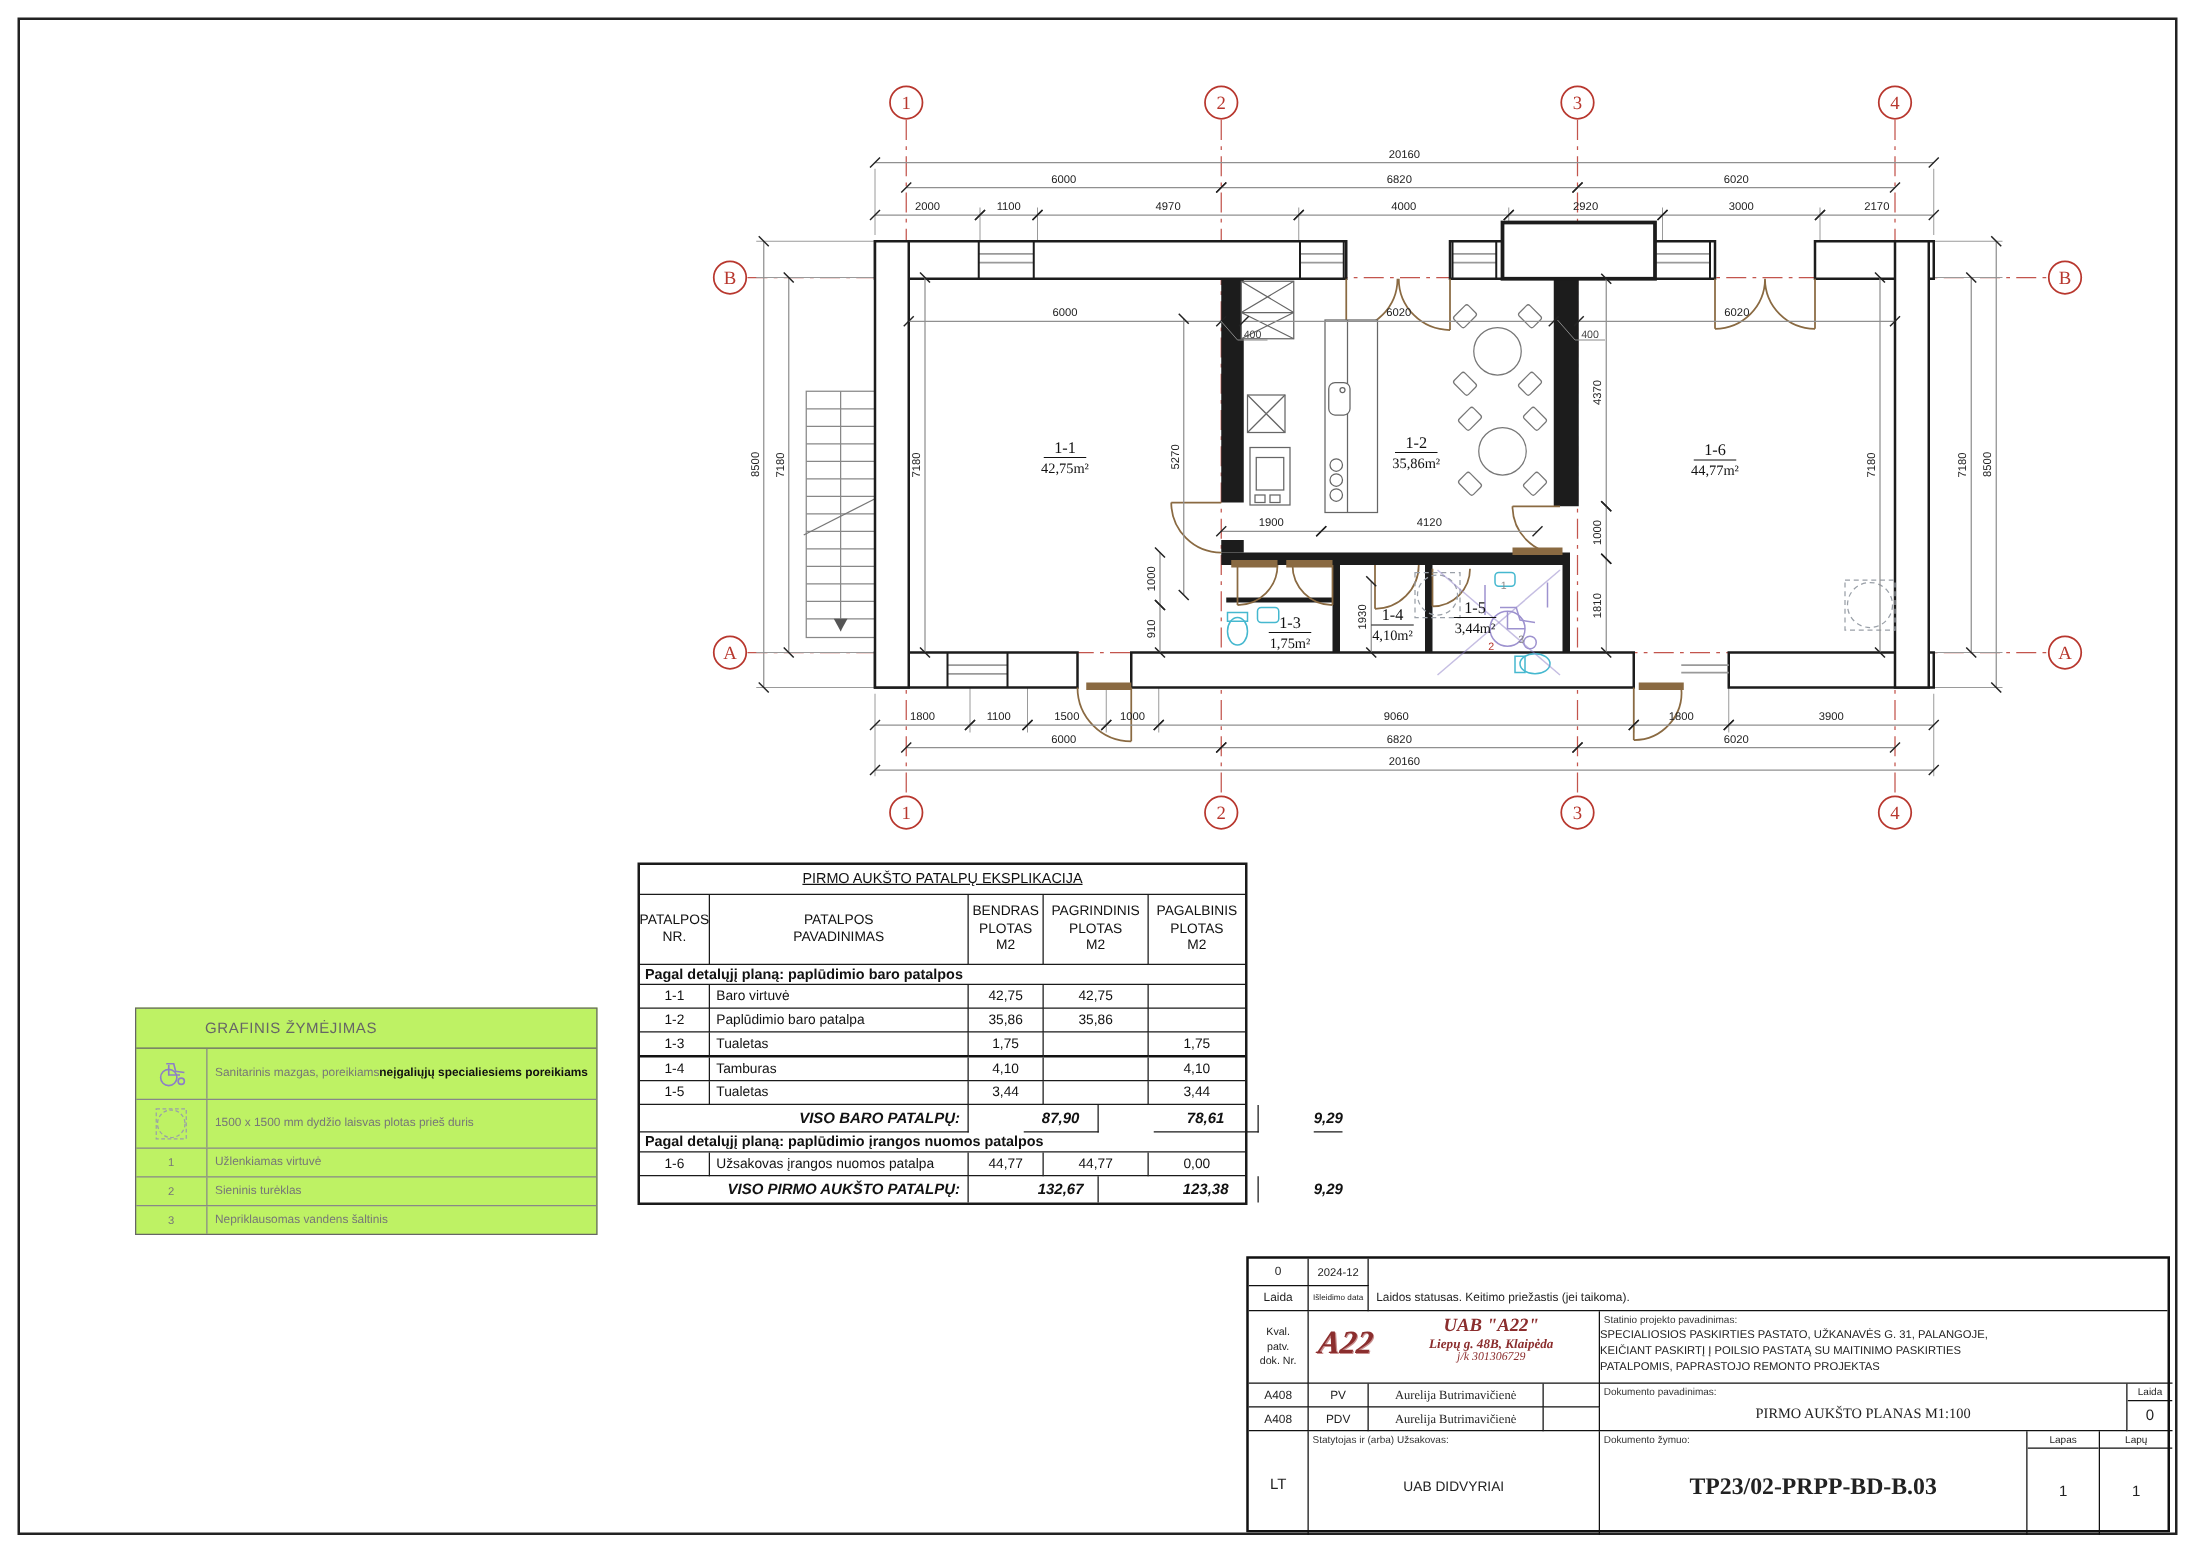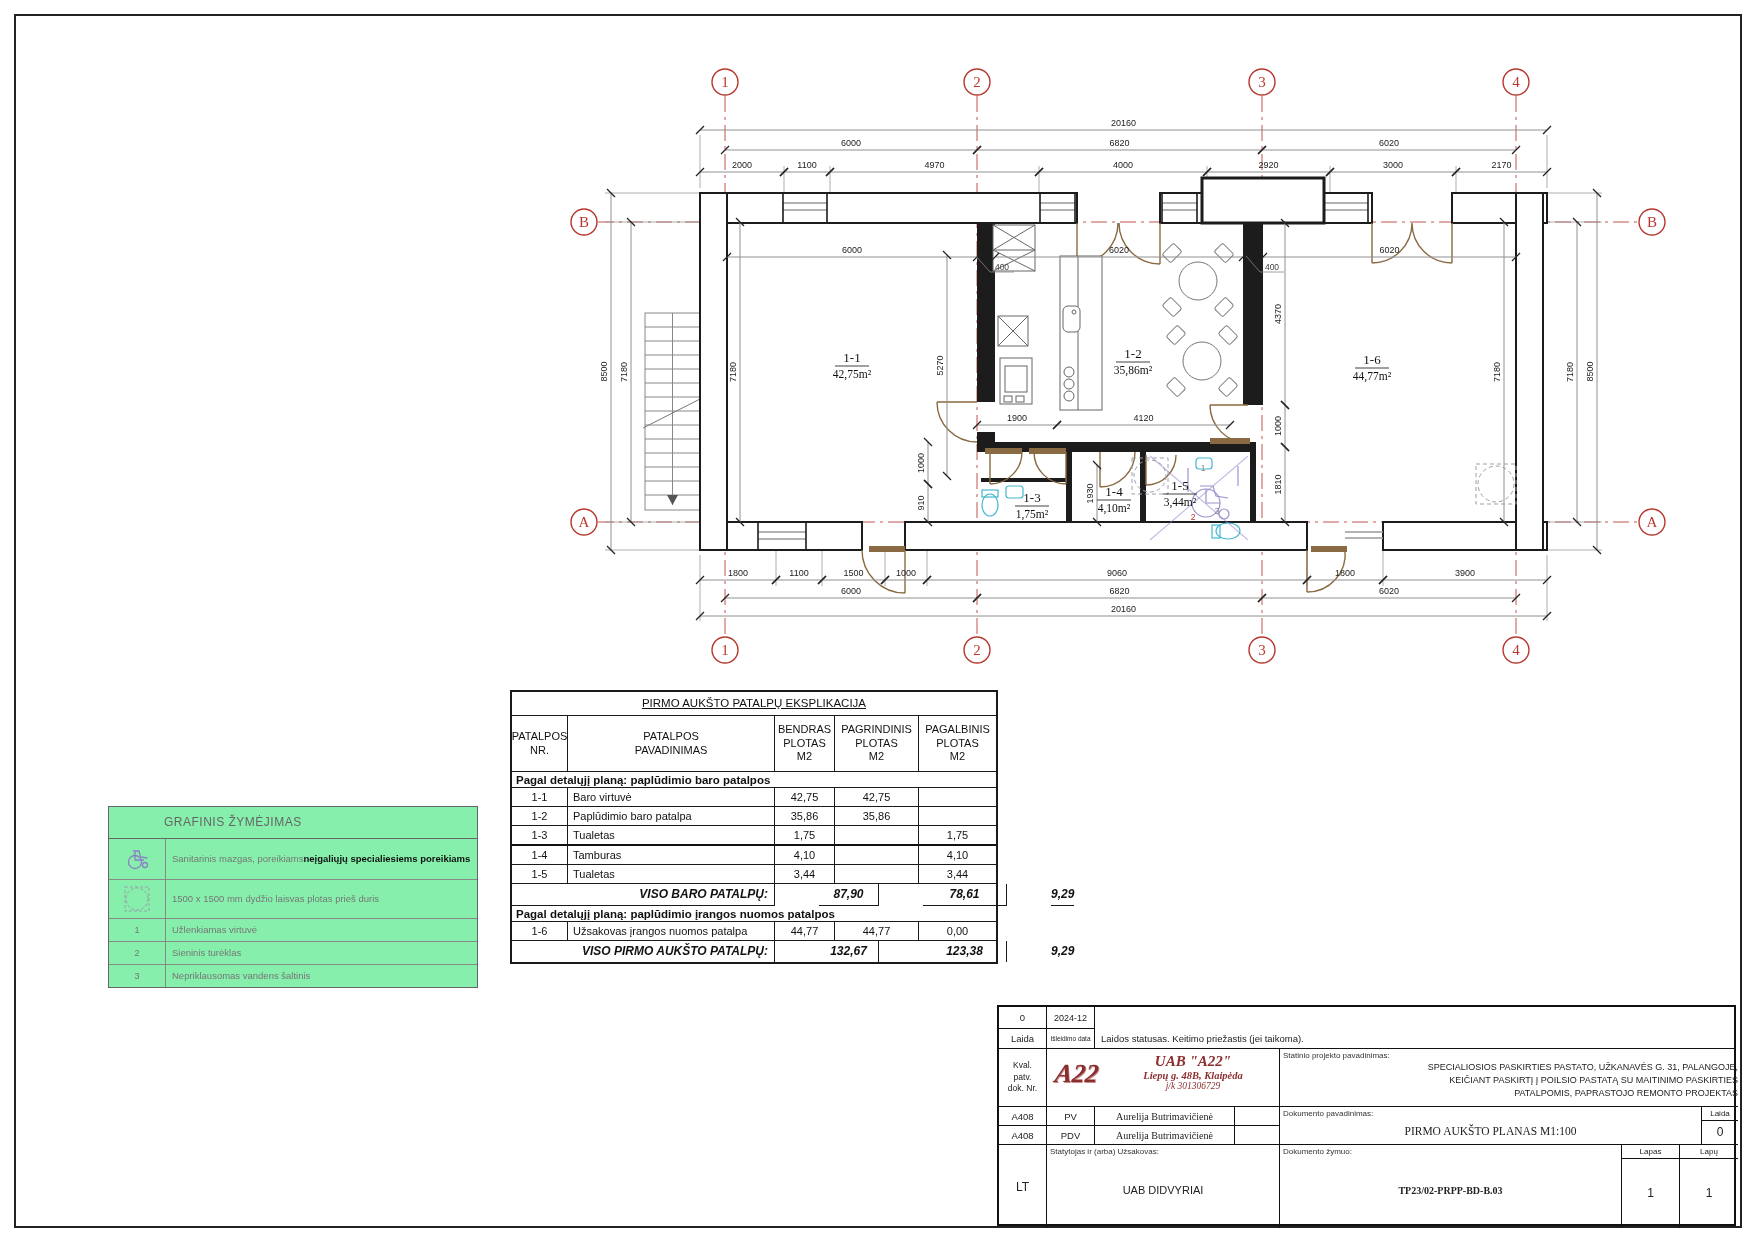--- a/index.html
+++ b/index.html
@@ -31,21 +31,21 @@
   .er .c.nm{text-align:left;padding-left:5px;}
   .er.hline .c{border-bottom:2px solid #111;}
   .sec{font-weight:bold;padding:2px 4px 1px 4px;border-bottom:1px solid #1a1a1a;font-size:11.5px;}
   .tr{display:grid;grid-template-columns:263px 60px 84px 1fr;gap:44px;}
   .tr .c{border-right:1px solid #1a1a1a;border-bottom:1px solid #1a1a1a;height:21px;line-height:21px;
     text-align:center;font-weight:bold;font-style:italic;font-size:12px;}
   .tr .c:last-child{border-right:none;}
   .tr .lbl{text-align:right;padding-right:6px;}
   .tr.last .c{border-bottom:none;}
   
-  #legend{position:absolute;left:108px;top:806px;width:370px;border:1.5px solid #666;background:#86efac;
+  #legend{position:absolute;left:108px;top:806px;width:370px;border:1.5px solid #666;background:#bef264;
     color:#777;font-size:9.5px;box-sizing:border-box;}
   .lg-title{height:31px;line-height:31px;border-bottom:1.5px solid #666;padding-left:55px;
     font-size:12px;color:#666;letter-spacing:.5px;}
   .lg-row{display:grid;grid-template-columns:57px 1fr;border-bottom:1px solid #888;}
   .lg-row:last-child{border-bottom:none;}
   .lg-ic{display:flex;align-items:center;justify-content:center;border-right:1px solid #888;}
   .lg-tx{padding:3px 6px;display:flex;align-items:center;line-height:1.2;}
   .lg-tx b{color:#111;font-weight:bold;}
   
   #titleblock{position:absolute;left:997px;top:1005px;width:739px;height:221px;border:2px solid #111;
@@ -579,21 +579,21 @@
     <div class="tb" style="left:48px;top:42px;width:233px;height:58px;">
       <div style="position:absolute;left:8px;top:10px;" class="logo">A22</div>
       <div style="position:absolute;left:62px;top:4px;width:168px;text-align:center;">
         <div class="co1">UAB "A22"</div>
         <div class="co2">Liepų g. 48B, Klaipėda</div>
         <div class="co3">j/k 301306729</div>
       </div>
     </div>
     <div class="tb" style="left:281px;top:42px;width:458px;height:58px;border-right:none;">
       <div class="lab">Statinio projekto pavadinimas:</div>
-      <div style="position:absolute;left:0;top:12px;width:100%;text-align:right;white-space:pre-line;font-size:9px;line-height:1.45;">SPECIALIOSIOS PASKIRTIES PASTATO, UŽKANAVĖS G. 31, PALANGOJE,
+      <div style="position:absolute;left:0;top:12px;width:100%;text-align:left;white-space:pre-line;font-size:9px;line-height:1.45;">SPECIALIOSIOS PASKIRTIES PASTATO, UŽKANAVĖS G. 31, PALANGOJE,
 KEIČIANT PASKIRTĮ Į POILSIO PASTATĄ SU MAITINIMO PASKIRTIES
 PATALPOMIS, PAPRASTOJO REMONTO PROJEKTAS</div>
     </div>
 
     <div class="tb cen" style="left:0;top:100px;width:48px;height:19px;">A408</div>
     <div class="tb cen" style="left:48px;top:100px;width:48px;height:19px;">PV</div>
     <div class="tb cen serif" style="left:96px;top:100px;width:140px;height:19px;font-size:10px;">Aurelija Butrimavičienė</div>
     <div class="tb" style="left:236px;top:100px;width:45px;height:19px;"></div>
     <div class="tb cen" style="left:0;top:119px;width:48px;height:19px;">A408</div>
     <div class="tb cen" style="left:48px;top:119px;width:48px;height:19px;">PDV</div>
@@ -609,21 +609,21 @@
       <div class="minival">0</div>
     </div>
 
     <div class="tb cen" style="left:0;top:138px;width:48px;height:83px;border-bottom:none;font-size:12px;">LT</div>
     <div class="tb" style="left:48px;top:138px;width:233px;height:83px;border-bottom:none;">
       <div class="lab">Statytojas ir (arba) Užsakovas:</div>
       <div class="cen" style="position:absolute;left:0;top:30px;width:100%;height:30px;font-size:11px;">UAB DIDVYRIAI</div>
     </div>
     <div class="tb" style="left:281px;top:138px;width:342px;height:83px;border-bottom:none;">
       <div class="lab">Dokumento žymuo:</div>
-      <div class="cen serif" style="position:absolute;left:0;top:25px;width:100%;height:40px;font-size:10px;font-weight:bold;">TP23/02-PRPP-BD-B.03</div>
+      <div class="cen serif" style="position:absolute;left:0;top:25px;width:100%;height:40px;font-size:19px;font-weight:bold;">TP23/02-PRPP-BD-B.03</div>
     </div>
     <div class="tb" style="left:623px;top:138px;width:58px;height:83px;border-bottom:none;">
       <div class="minihead">Lapas</div>
       <div class="minival">1</div>
     </div>
     <div class="tb" style="left:681px;top:138px;width:58px;height:83px;border-bottom:none;border-right:none;">
       <div class="minihead">Lapų</div>
       <div class="minival">1</div>
     </div>
   </div>

